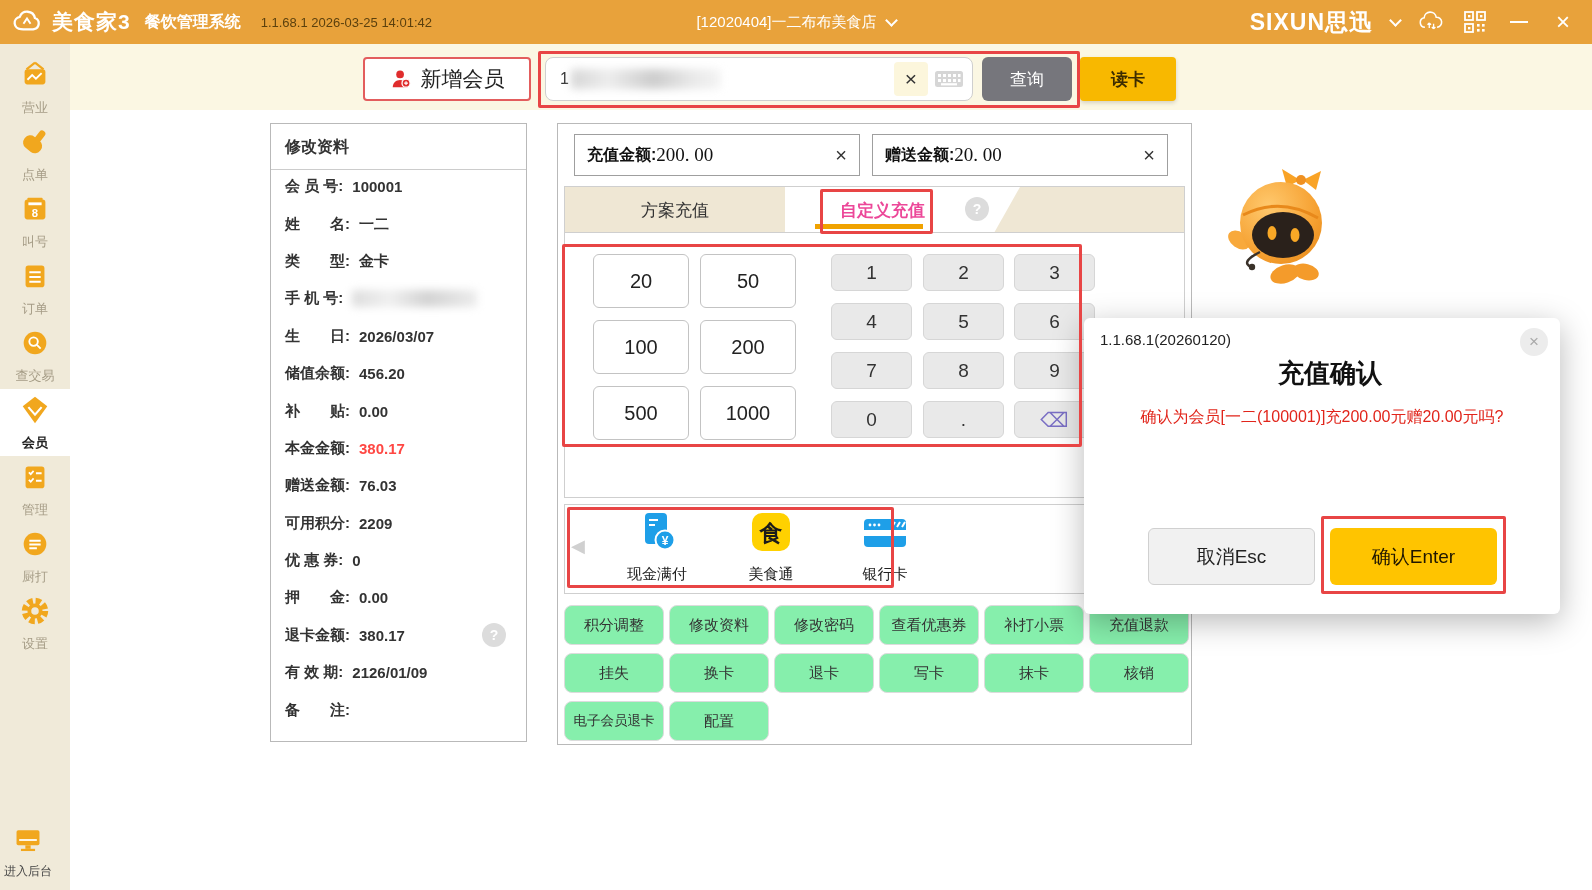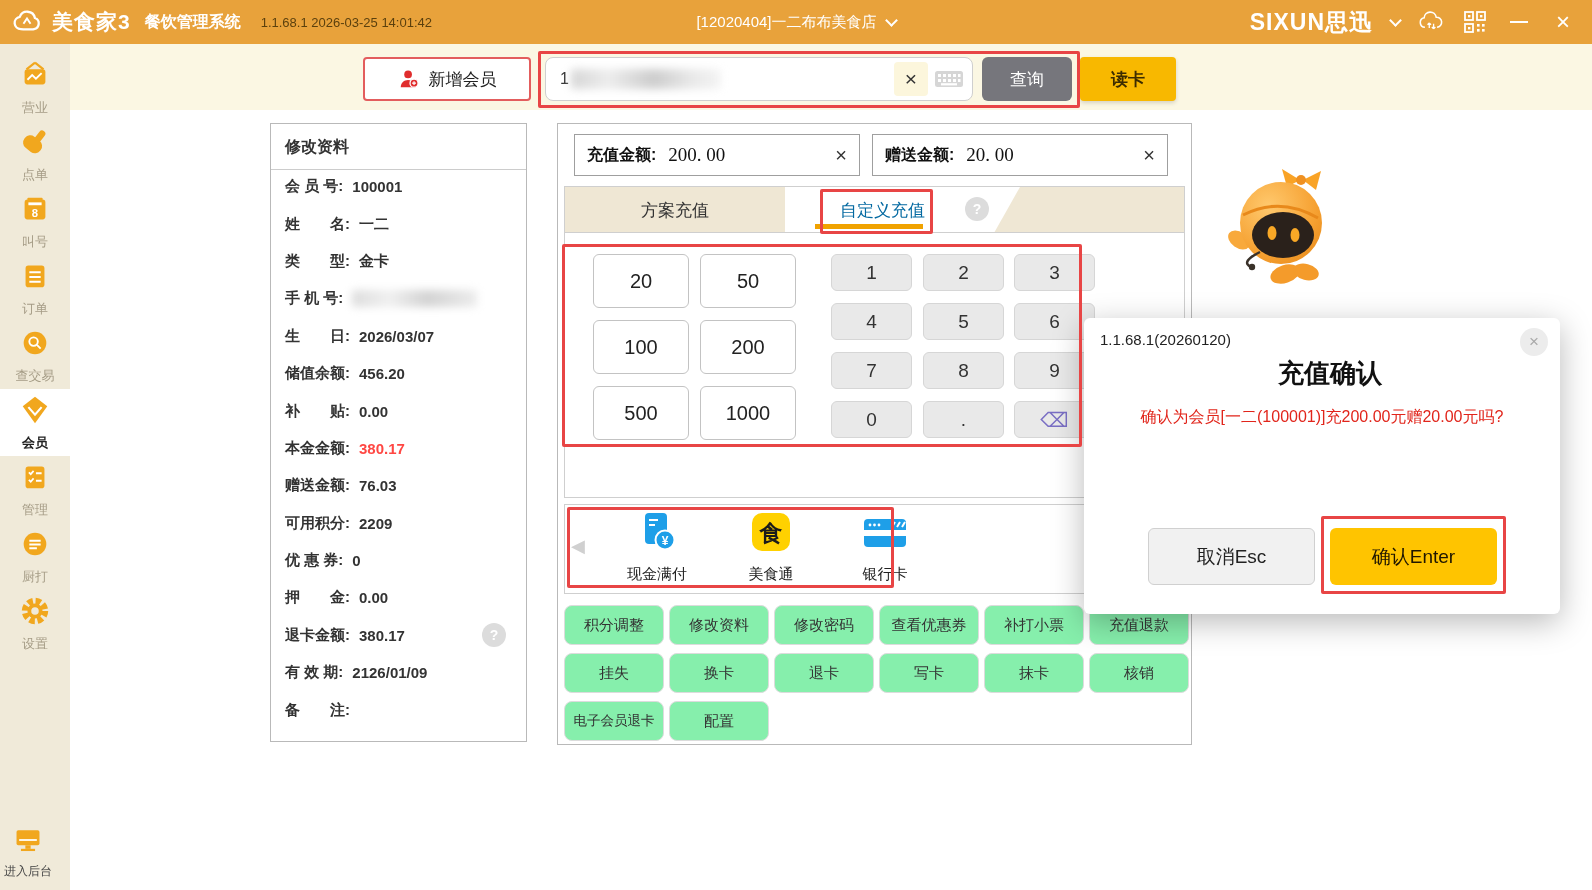--- a/index.html
+++ b/index.html
@@ -16,21 +16,21 @@
   .tb-center .inner { pointer-events:auto; display:flex; align-items:center; gap:10px; cursor:pointer; }
   .chev { width:9px; height:9px; border-right:2px solid #fff; border-bottom:2px solid #fff; transform:rotate(45deg); margin-top:-4px; }
   .tb-right { margin-left:auto; display:flex; align-items:center; gap:18px; padding-right:16px; }
   .brand { color:#fff; font-size:23px; font-weight:700; letter-spacing:1px; }
   .tb-ico { width:26px; height:26px; display:flex; align-items:center; justify-content:center; cursor:pointer; }
   .min-line { width:18px; height:2px; background:#fff; }
   .close-x { color:#fff; font-size:24px; line-height:24px; }
 
   
   .toolbar { position:absolute; left:70px; top:44px; width:1522px; height:66px; background:#FBF7E3; }
-  .btn-add { position:absolute; left:293px; top:13px; width:168px; height:44px; background:#fff; border:2px solid #E35D5D; border-radius:4px; display:flex; align-items:center; justify-content:center; gap:9px; font-size:17px; color:#222; cursor:pointer; }
+  .btn-add { position:absolute; left:293px; top:13px; width:168px; height:44px; background:#fff; border:2px solid #E35D5D; border-radius:4px; display:flex; align-items:center; justify-content:center; gap:9px; font-size:21px; color:#222; cursor:pointer; }
   .searchbox { position:absolute; left:475px; top:13px; width:428px; height:44px; background:#fff; border:1px solid #cfcfcf; border-radius:8px; display:flex; align-items:center; padding:0 8px 0 14px; }
   .search-prefix { font-size:16px; color:#333; }
   .search-blur { width:150px; height:20px; margin-left:2px; border-radius:3px; background:linear-gradient(90deg,#d6d6d6,#ededed 25%,#cdcdcd 55%,#e8e8e8 80%,#f4f4f4); filter:blur(4px); }
   .search-clear { margin-left:auto; width:34px; height:34px; background:#FCF6DC; border-radius:4px; display:flex; align-items:center; justify-content:center; font-size:21px; color:#333; cursor:pointer; }
   .kb-ico { margin-left:6px; cursor:pointer; display:flex; }
   .btn-query { position:absolute; left:912px; top:13px; width:90px; height:44px; background:#76767C; color:#fff; font-size:17px; border:none; border-radius:6px; cursor:pointer; }
   .btn-read { position:absolute; left:1010px; top:13px; width:96px; height:44px; background:#F8B800; color:#3c2c00; font-size:17px; font-weight:700; border:none; border-radius:4px; cursor:pointer; box-shadow:0 2px 4px rgba(0,0,0,.15); }
 
   
   .sidebar { position:absolute; left:0; top:44px; width:70px; height:846px; background:#F0EAD9; padding-top:10px; }
@@ -51,27 +51,27 @@
   .fv.red { color:#FF4743; }
   .phone-blur { width:125px; height:17px; margin-left:9px; border-radius:3px; background:linear-gradient(90deg,#dcdcdc,#f0f0f0 30%,#d2d2d2 60%,#ececec); filter:blur(4px); }
   .help-circ { width:24px; height:24px; border-radius:50%; background:#DCDCDC; color:#fff; font-weight:700; font-size:14px; display:flex; align-items:center; justify-content:center; cursor:pointer; }
   .mrow .help-circ { position:absolute; right:6px; }
 
   .recharge-panel { position:absolute; left:557px; top:123px; width:635px; height:622px; background:#fff; border:1px solid #b9b9b9; }
   .amt-box { position:absolute; top:10px; height:42px; border:1px solid #9f9f9f; display:flex; align-items:center; padding:0 12px; background:#fff; }
   .amt-a { left:16px; width:286px; }
   .amt-b { left:314px; width:296px; }
   .amt-label { font-size:16px; font-weight:700; color:#111; white-space:nowrap; }
-  .amt-val { font-size:19px; font-family:"Liberation Serif", serif; color:#111; margin-left:12px; }
+  .amt-val { font-size:19px; font-family:"Liberation Serif", serif; color:#111; }
   .amt-x { margin-left:auto; font-size:20px; color:#333; cursor:pointer; }
 
   .tabbar { position:absolute; left:6px; top:62px; width:621px; height:47px; background:#EFE7D4; border:1px solid #cfcfcf; border-bottom:none; }
   .tab-plain { position:absolute; left:0; top:0; width:220px; height:100%; display:flex; align-items:center; justify-content:center; font-size:17px; color:#333; cursor:pointer; }
   .tab-active { position:absolute; left:220px; top:0; width:235px; height:46px; background:#fff; clip-path:polygon(0 0,100% 0,calc(100% - 26px) 100%,0 100%); display:flex; align-items:center; justify-content:center; cursor:pointer; }
-  .tab-active .t { font-size:17px; font-weight:400; color:#0369a1; margin-right:40px; }
+  .tab-active .t { font-size:17px; font-weight:700; color:#ec4899; margin-right:40px; }
   .tab-underline { position:absolute; left:30px; bottom:4px; width:108px; height:5px; background:#F0A200; }
   .tab-help { position:absolute; left:400px; top:10px; }
 
   .tab-content { position:absolute; left:6px; top:108px; width:621px; height:266px; border:1px solid #cfcfcf; background:#fff; }
 
   .qbtn { position:absolute; width:96px; height:54px; background:#fff; border:1px solid #c3c3c3; border-radius:6px; font-size:20px; color:#222; cursor:pointer; }
   .kbtn { position:absolute; width:81px; height:37px; background:#E9E9E9; border:1px solid #d6d6d6; border-radius:6px; font-size:19px; color:#333; cursor:pointer; display:flex; align-items:center; justify-content:center; }
   .kbtn.backspace { color:#7a6fc4; font-size:20px; }
 
   .pay-box { position:absolute; left:6px; top:380px; width:621px; height:90px; border:1px solid #cfcfcf; background:#fff; }

